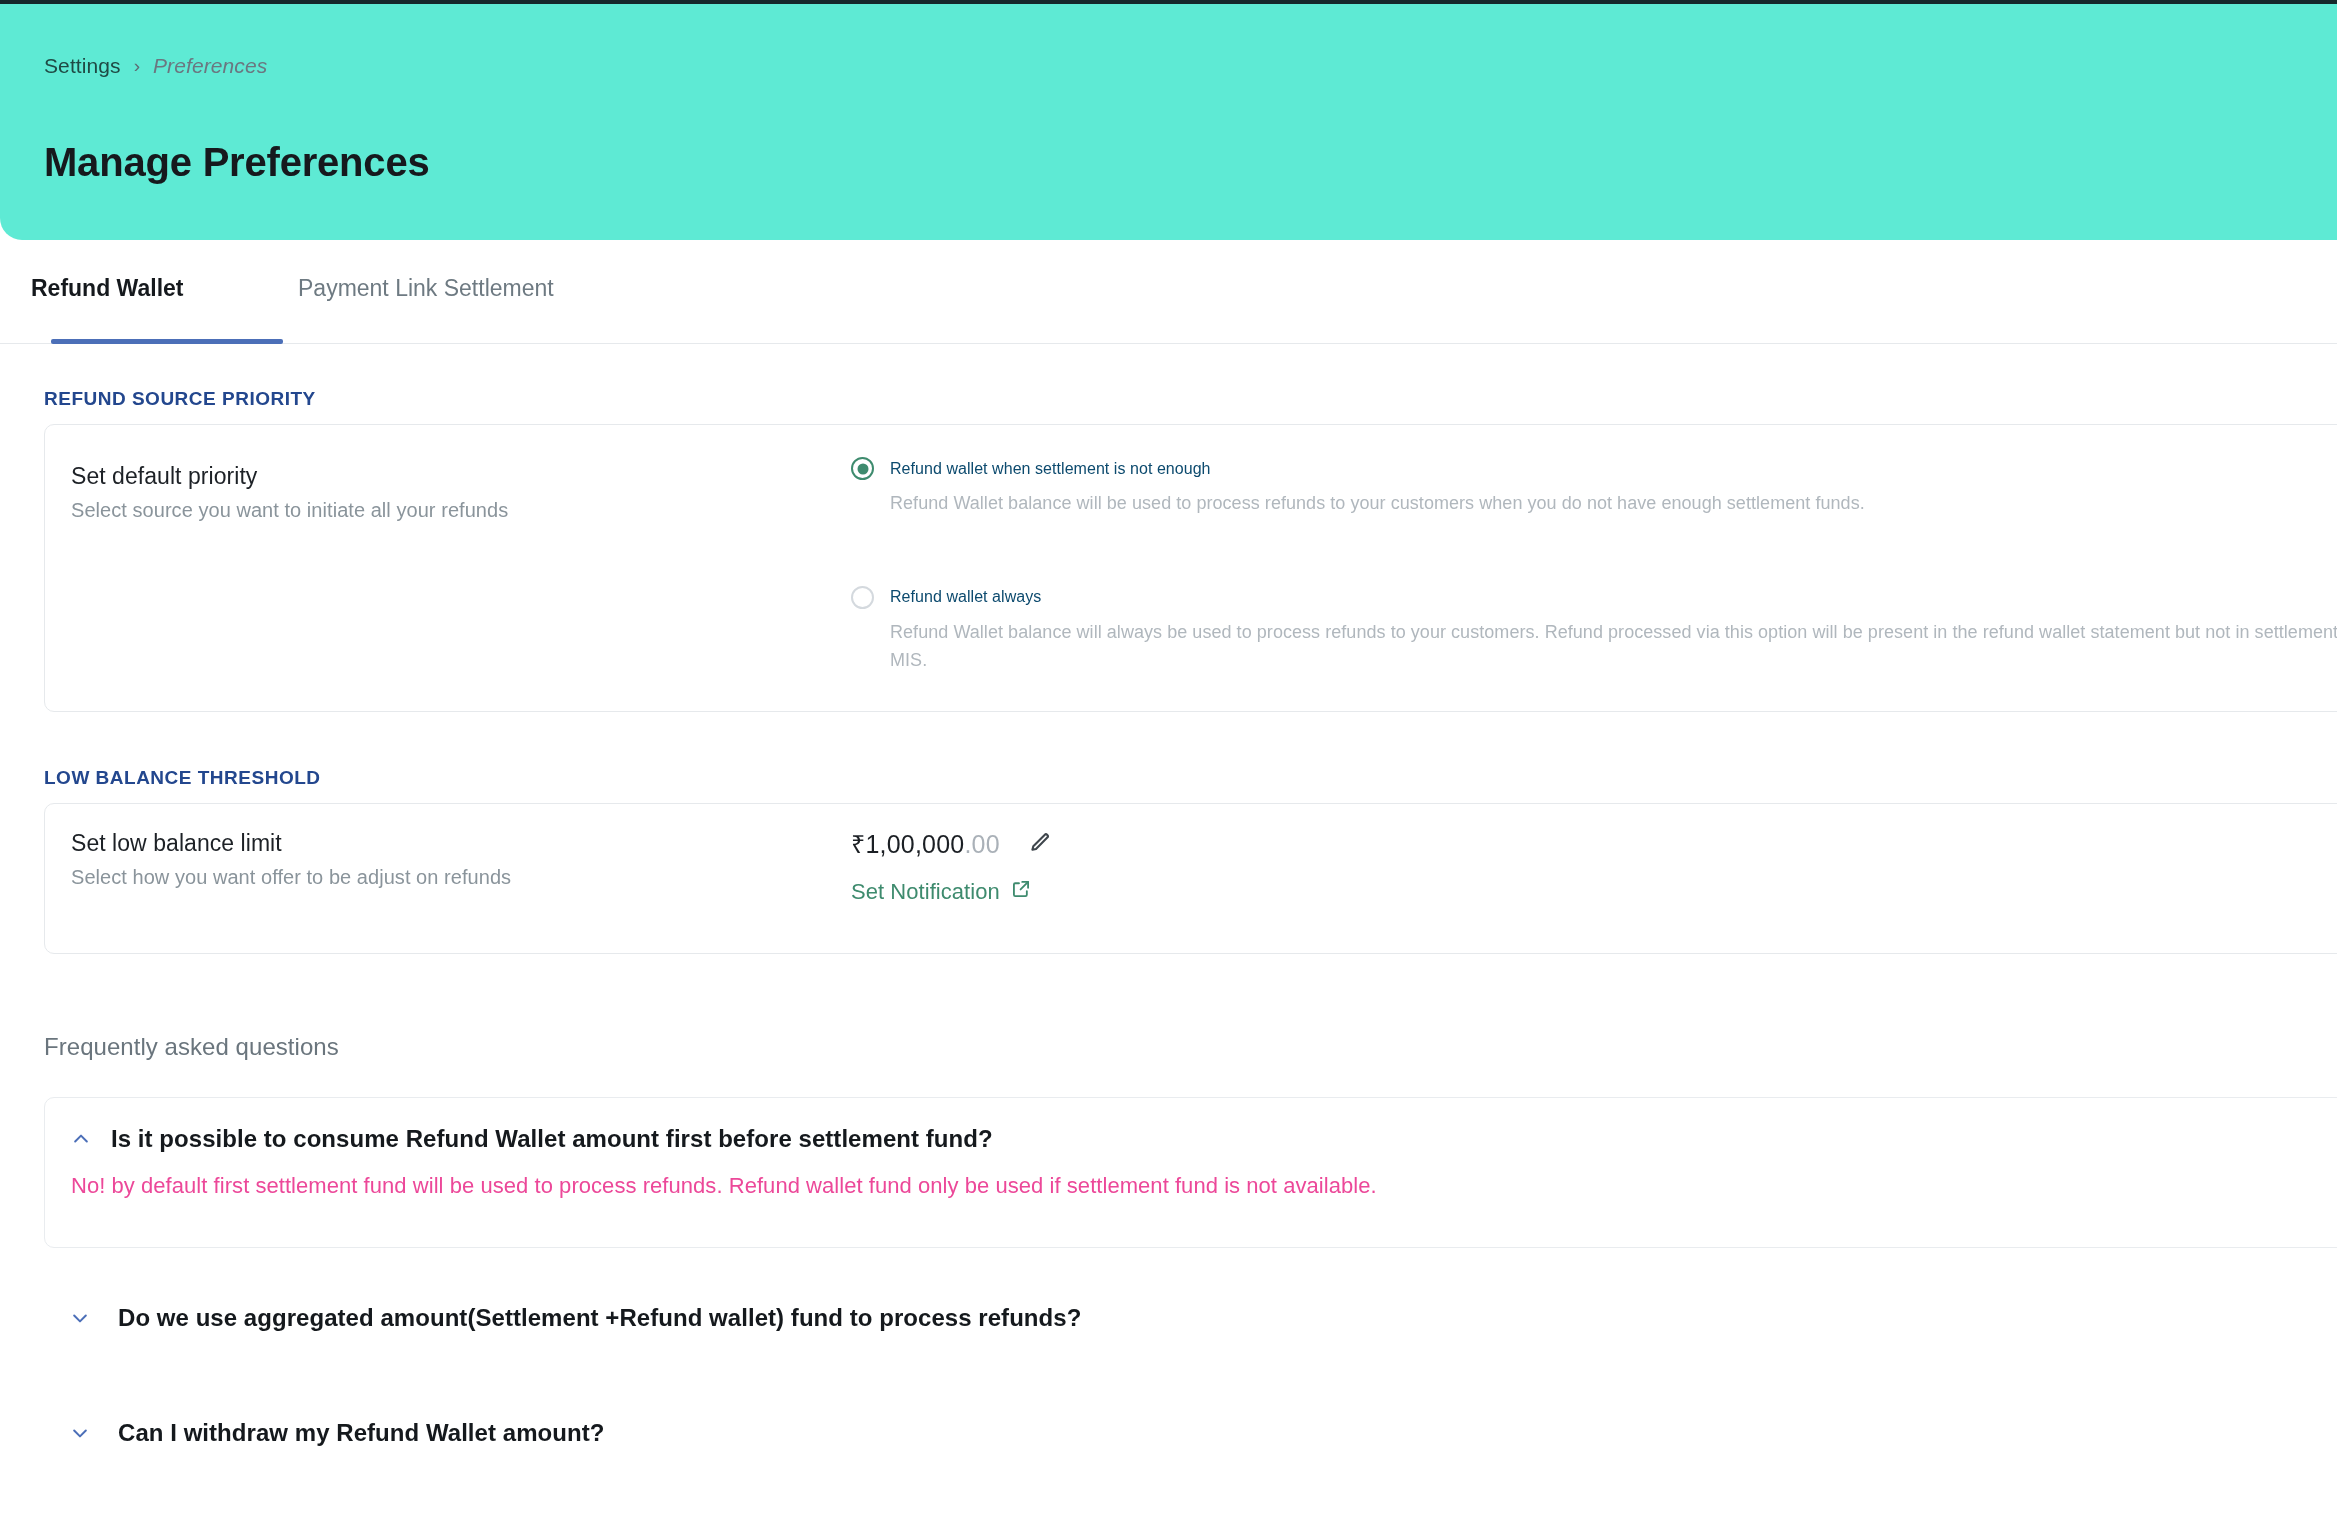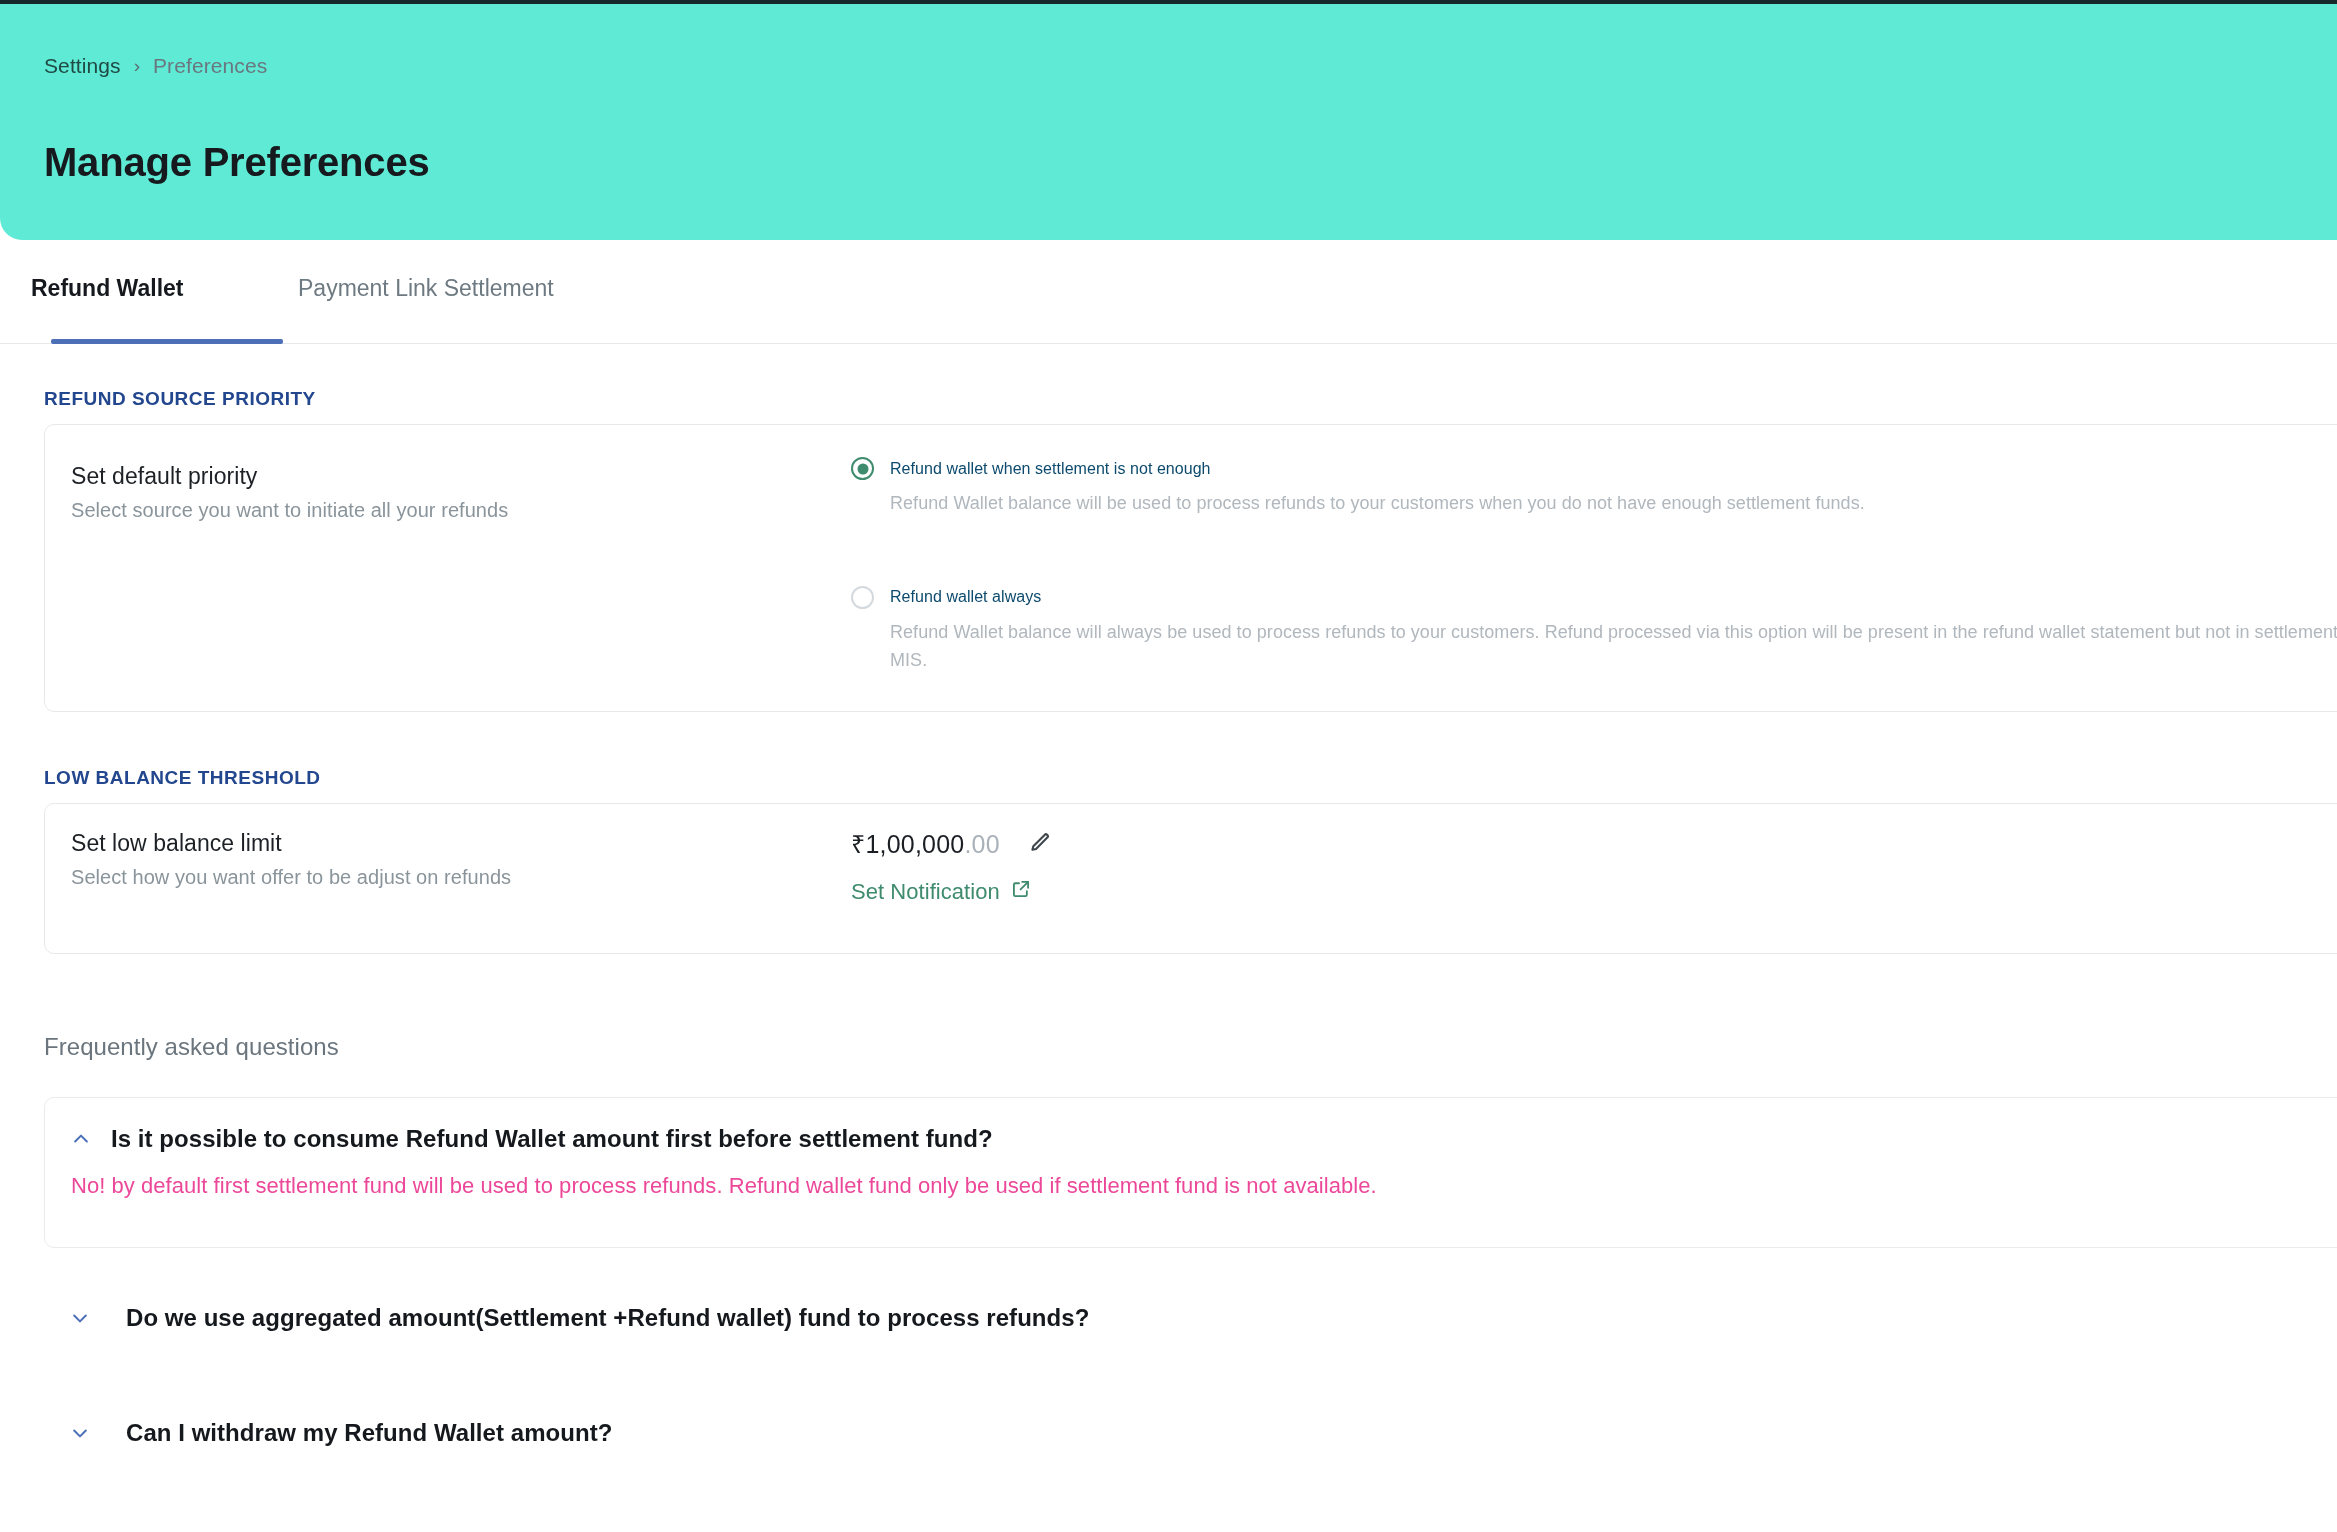--- a/index.html
+++ b/index.html
@@ -54,20 +54,21 @@
   .breadcrumb-sep {
     color: #5d6b72;
     font-size: 19px;
     line-height: 1;
     display: inline-block;
     transform: translateY(-1px);
   }
   .breadcrumb-current {
     color: #6b7780;
     letter-spacing: .1px;
+    font-style: italic;
   }
 
   .page-title {
     position: absolute;
     top: 136px;
     left: 44px;
     font-size: 40px;
     font-weight: 700;
     letter-spacing: -0.2px;
     color: #16191d;
@@ -314,21 +315,21 @@
   }
   .faq-answer {
     position: absolute;
     top: 75px;
     left: 26px;
     font-size: 22px;
     color: #ec4899;
     letter-spacing: .05px;
   }
   .faq-item-collapsed .chev { margin-left: 26px; }
-  .faq-item-collapsed .faq-question { margin-left: 36px; }
+  .faq-item-collapsed .faq-question { margin-left: 28px; }
 </style>
 </head>
 <body>
 
 <div class="top-strip"></div>
 
 <div class="page-header">
   <div class="breadcrumb">
     <a class="breadcrumb-link" href="#">Settings</a>
     <span class="breadcrumb-sep">›</span>

